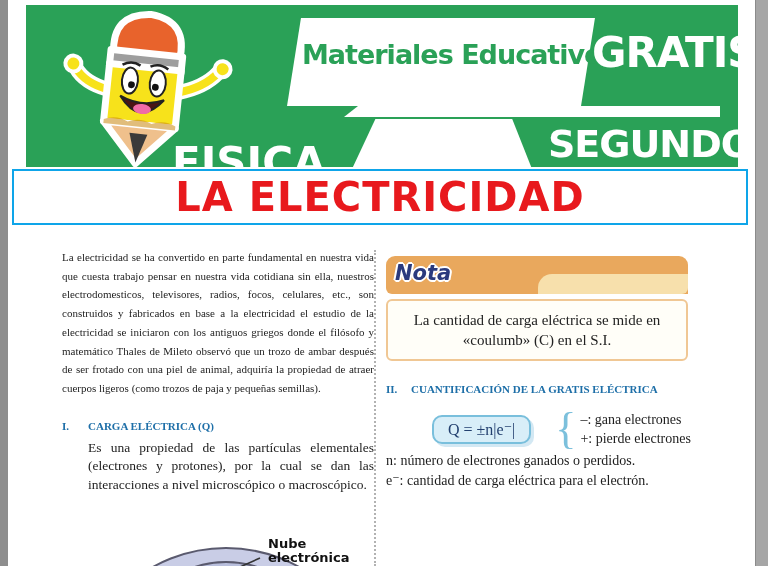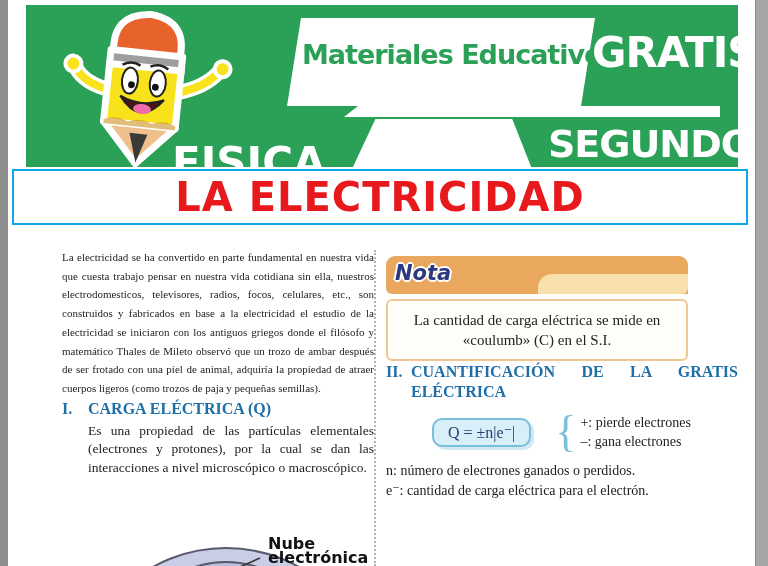--- a/index.html
+++ b/index.html
@@ -51,30 +51,30 @@
     font-family:"DejaVu Sans",sans-serif;font-weight:800;font-size:40px;
     color:#e8191d;letter-spacing:1px;
   }
 
   
   .col-left{position:absolute;left:54px;top:248px;width:312px;color:#1d1d1d;}
   .divider{position:absolute;left:366px;top:250px;height:316px;border-left:2px dotted #b2b2b2;}
   .col-right{position:absolute;left:378px;top:256px;width:352px;color:#1d1d1d;}
 
   .para{font-size:11px;line-height:18.7px;text-align:justify;margin:0;}
-  .heading{display:flex;margin-top:1px;color:#1e6fa8;font-weight:bold;font-size:16px;line-height:20px;}
+  .heading{display:flex;margin-top:18px;color:#1e6fa8;font-weight:bold;font-size:11px;line-height:20px;}
   .heading .num{width:26px;flex:none;}
   .heading .ttl{flex:1;text-align:justify;}
   .sec-body{margin:3px 0 0 26px;font-size:13.5px;line-height:18.5px;text-align:justify;}
 
   
   .atom-wrap{position:absolute;left:60px;top:540px;width:330px;height:26px;overflow:hidden;}
   .atom-label{
     position:absolute;left:260px;top:537px;width:92px;
-    font-family:"DejaVu Sans",sans-serif;font-weight:bold;font-size:16px;line-height:14px;color:#111111;
+    font-family:"DejaVu Sans",sans-serif;font-weight:bold;font-size:13px;line-height:14px;color:#111111;
   }
 
   
   .nota-bar{position:relative;width:302px;height:38px;background:#e9a85d;border-radius:9px 9px 0 6px;}
   .nota-tan{position:absolute;right:0;bottom:0;width:150px;height:20px;background:#f7e0ac;border-radius:14px 0 6px 0;}
   .nota-label{
     position:absolute;left:9px;top:5px;
     font-family:"DejaVu Sans",sans-serif;font-weight:800;font-style:italic;font-size:21px;color:#2b3a7d;
     text-shadow:-2px 0 #fff,2px 0 #fff,0 -2px #fff,0 2px #fff,-1px -1px #fff,1px 1px #fff,1px -1px #fff,-1px 1px #fff;
   }
@@ -85,21 +85,21 @@
 
   
   .formula-row{display:flex;align-items:center;margin:8px 0 0 46px;}
   .formula-box{
     padding:3px 14px;background:#d8eef8;border:2px solid #79bfdc;border-radius:10px;
     box-shadow:3px 3px 0 rgba(130,190,220,.35);
     font-size:16px;color:#23406f;white-space:nowrap;
   }
   .brace{font-size:44px;color:#7cc0dc;font-weight:400;margin:0 4px 0 24px;line-height:44px;}
   .cases{font-size:14px;line-height:19px;}
-  .defs{margin-top:7px;font-size:14px;line-height:19.5px;}
+  .defs{font-size:14px;line-height:19.5px;}
   .defs div{white-space:nowrap;}
 </style>
 </head>
 <body>
 
 <div class="page">
 
   <div class="banner">
     <svg class="mascot" viewBox="0 0 238 162">
       <g transform="rotate(6 115 85)">
@@ -173,22 +173,22 @@
 
     <div class="heading">
       <span class="num" style="width:25px">II.</span>
       <span class="ttl">CUANTIFICACIÓN DE LA GRATIS ELÉCTRICA</span>
     </div>
 
     <div class="formula-row">
       <span class="formula-box">Q = ±n|e⁻|</span>
       <span class="brace">{</span>
       <span class="cases">
+        <div>–: gana electrones</div>
         <div>+: pierde electrones</div>
-        <div>–: gana electrones</div>
       </span>
     </div>
 
     <div class="defs">
       <div>n: número de electrones ganados o perdidos.</div>
       <div>e⁻: cantidad de carga eléctrica para el electrón.</div>
 
     </div>
   </div>
 

